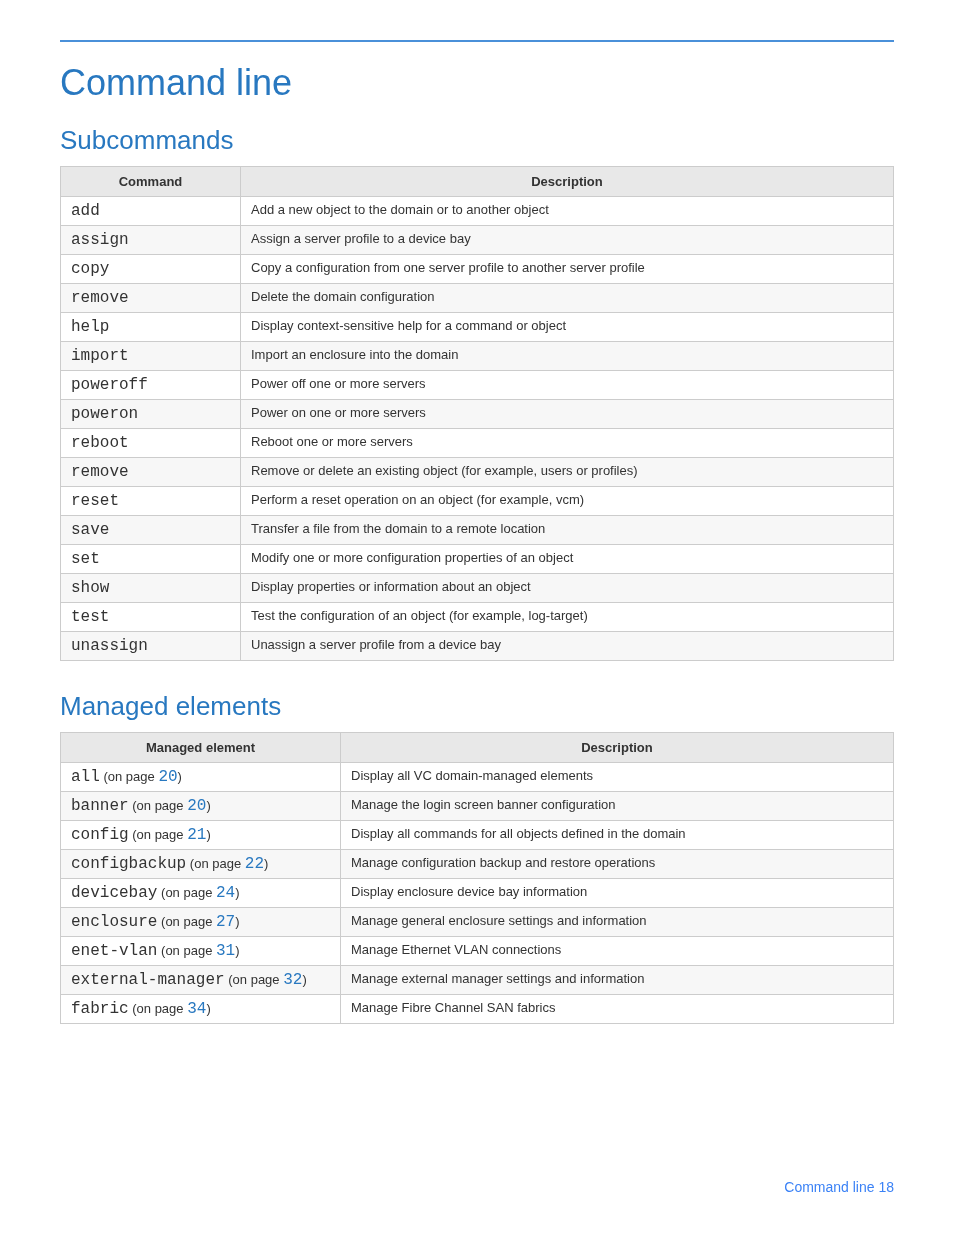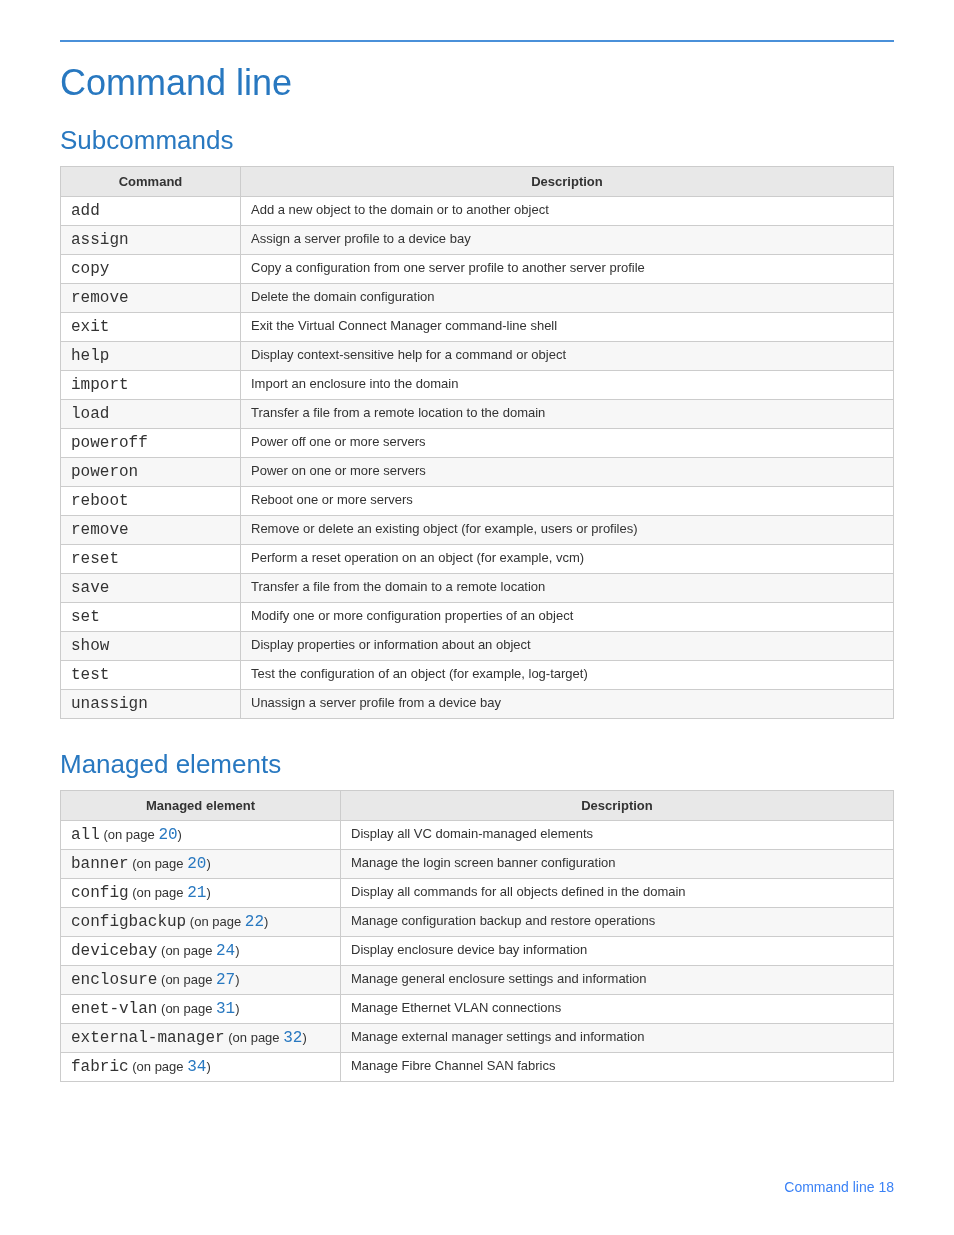--- a/index.html
+++ b/index.html
@@ -120,34 +120,26 @@
     </tr>
       <tr>
       <td class="cmd">copy</td>
       <td>Copy a configuration from one server profile to another server profile</td>
     </tr>
       <tr>
       <td class="cmd">remove</td>
       <td>Delete the domain configuration</td>
     </tr>
       <tr>
-      <td class="cmd">exit</td>
-      <td>Exit the Virtual Connect Manager command-line shell</td>
-    </tr>
-      <tr>
       <td class="cmd">help</td>
       <td>Display context-sensitive help for a command or object</td>
     </tr>
       <tr>
       <td class="cmd">import</td>
       <td>Import an enclosure into the domain</td>
-    </tr>
-      <tr>
-      <td class="cmd">load</td>
-      <td>Transfer a file from a remote location to the domain</td>
     </tr>
       <tr>
       <td class="cmd">poweroff</td>
       <td>Power off one or more servers</td>
     </tr>
       <tr>
       <td class="cmd">poweron</td>
       <td>Power on one or more servers</td>
     </tr>
       <tr>

